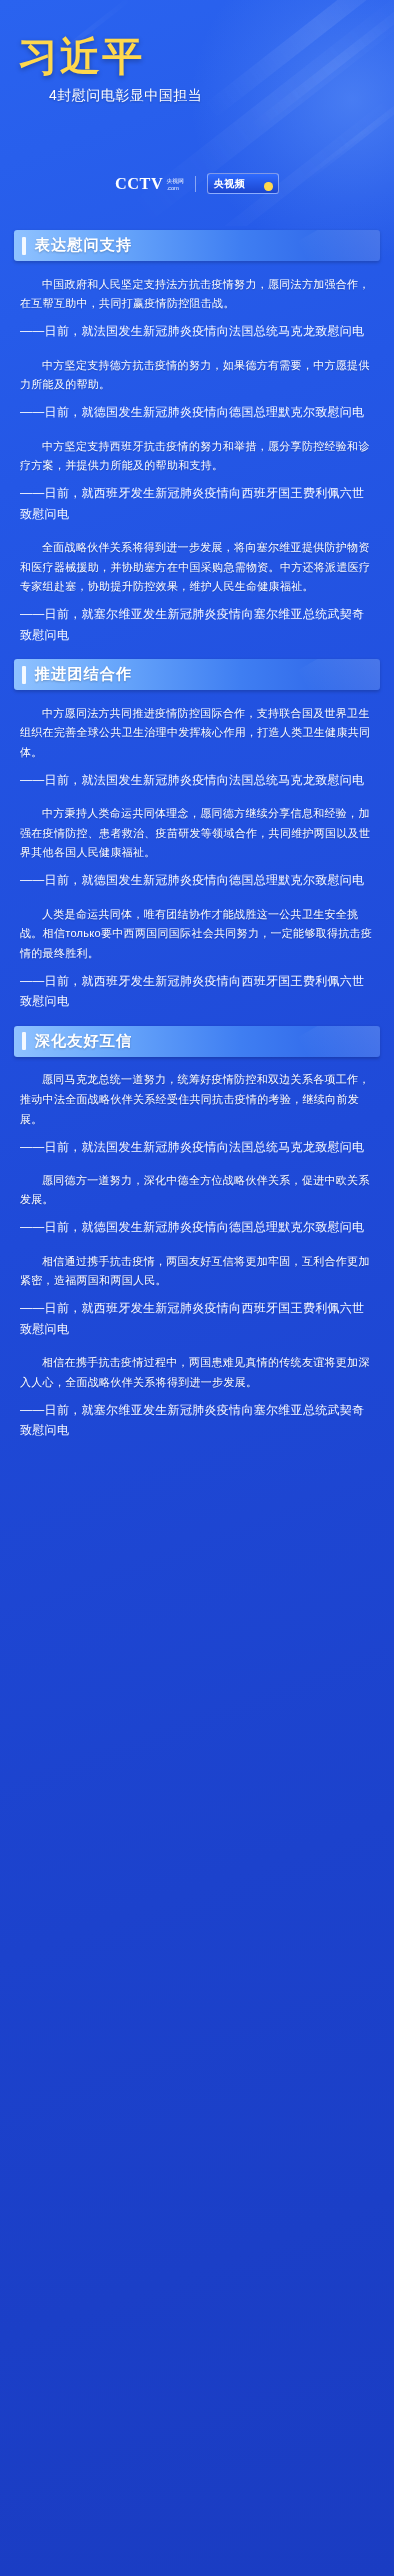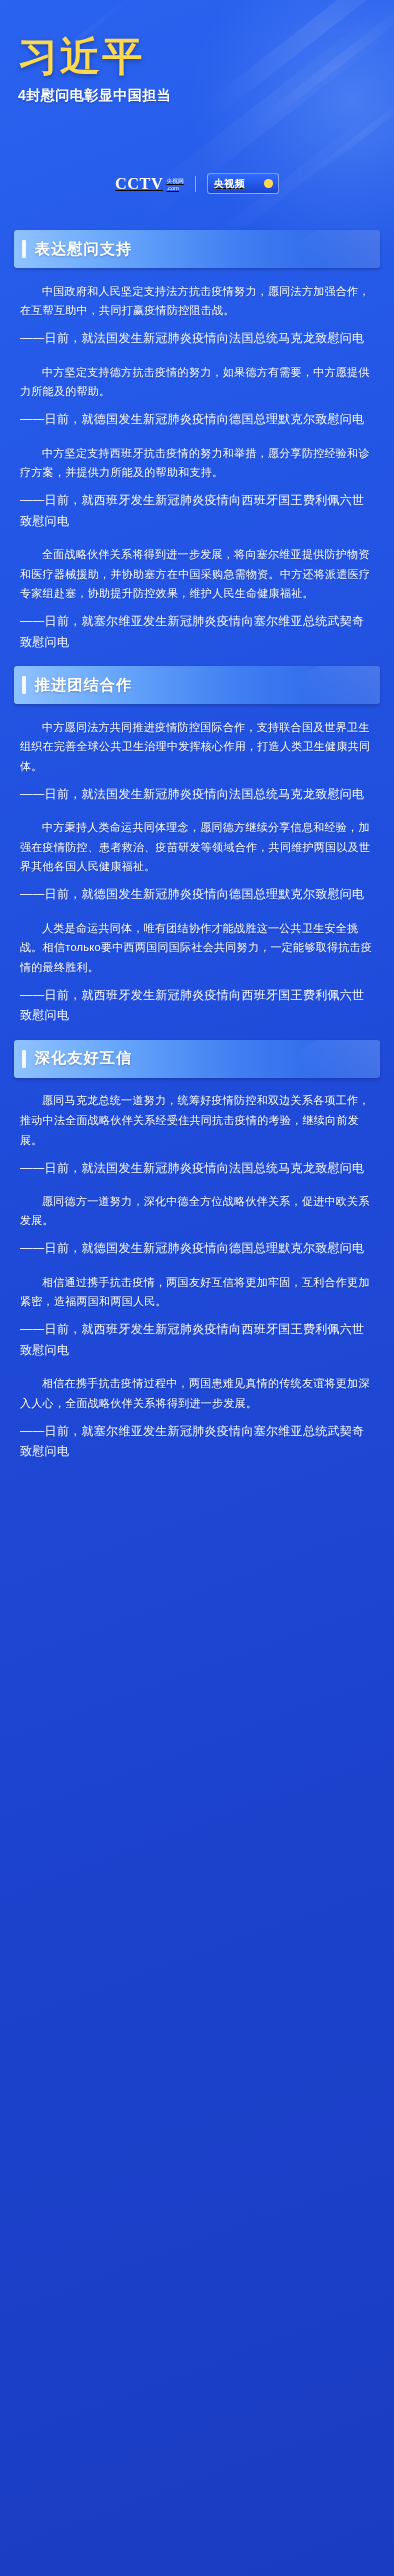--- a/index.html
+++ b/index.html
@@ -65,33 +65,33 @@
     font-size: 40px;
     line-height: 1.02;
     font-weight: bold;
     letter-spacing: 2.1px;
     text-shadow: 0 1.6px 5.3px rgba(0,0,0,.30);
   }
   .subtitle {
     margin-top: 10.5px;
     color: #ffffff;
     font-size: 14px;
-    font-weight: bold;
+    font-weight: normal;
     letter-spacing: 0.5px;
     text-shadow: 0 0.5px 2.1px rgba(0,0,0,.25);
+    margin-left: 31px;
   }
   .logos {
     position: absolute;
     left: 0; right: 0;
     top: 173px;
     display: flex;
     justify-content: center;
     align-items: center;
     gap: 11.6px;
-    text-decoration: underline;
   }
   .logo-cctv {
     display: flex;
     align-items: flex-end;
     gap: 3.2px;
     color: #ffffff;
   }
   .logo-cctv .mark {
     font-size: 16.3px;
     font-weight: bold;
@@ -103,21 +103,21 @@
     line-height: 1.15;
     padding-bottom: 2.1px;
     opacity: .95;
   }
   .logo-divider {
     width: 0.5px; height: 16px;
     background: rgba(255,255,255,.45);
   }
   .logo-app {
     display: flex;
-    align-items: center;
+    align-items: flex-end;
     gap: 19px;
     background: linear-gradient(180deg,#2f6bff,#1b46cf);
     border: 0.5px solid rgba(255,255,255,.45);
     border-radius: 3.2px;
     padding: 2.6px 5.3px;
     color: #ffffff;
     font-size: 10px;
     font-weight: bold;
     letter-spacing: 0.5px;
   }
@@ -127,21 +127,21 @@
     background: #ffd84d;
     display: inline-block;
   }
 
   main { position: relative; padding: 4.2px 13.7px 32px 13.7px; }
 
   .section { margin-bottom: 13.7px; }
 
   .sec-head {
     position: relative;
-    height: 38px;
+    height: 31px;
     border-radius: 3.2px;
     background: linear-gradient(90deg, #8fc2ff 0%, #6aa8fb 26%, #3f7ef2 62%, #2a5fe6 100%);
     display: flex;
     align-items: center;
     box-shadow: 0 1.1px 3.2px rgba(0,0,0,.18);
     overflow: hidden;
   }
   .sec-head::after {
     content: "";
     position: absolute;

